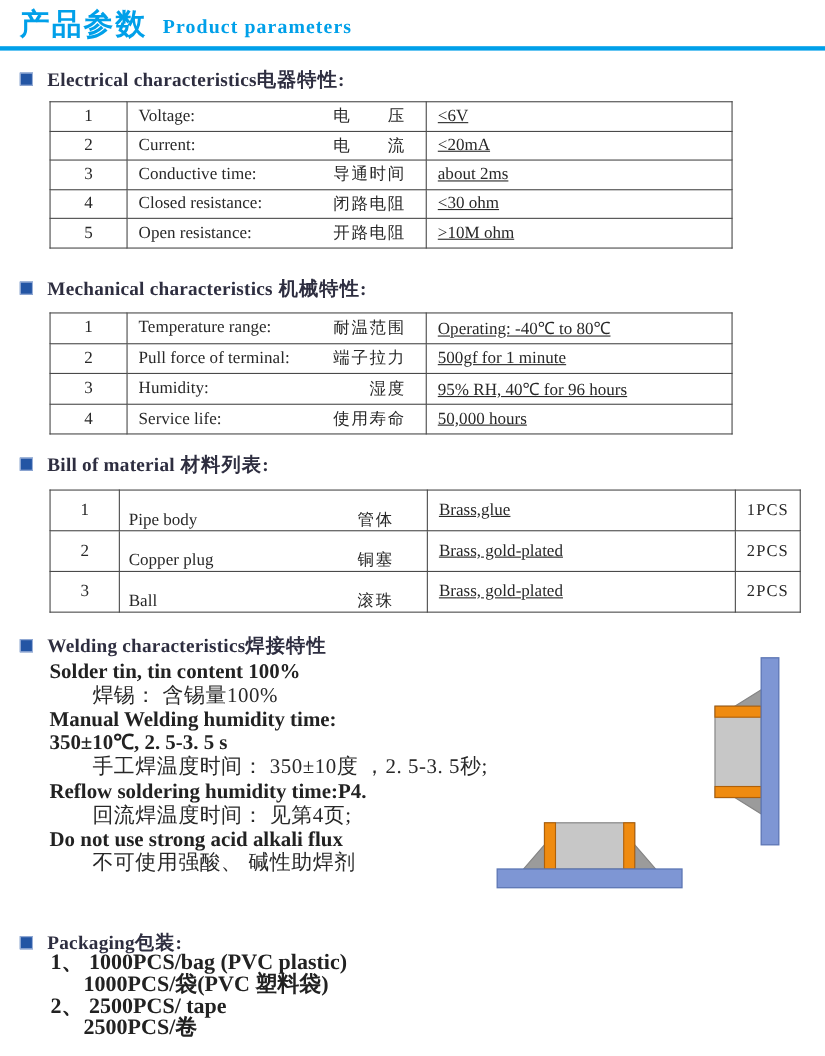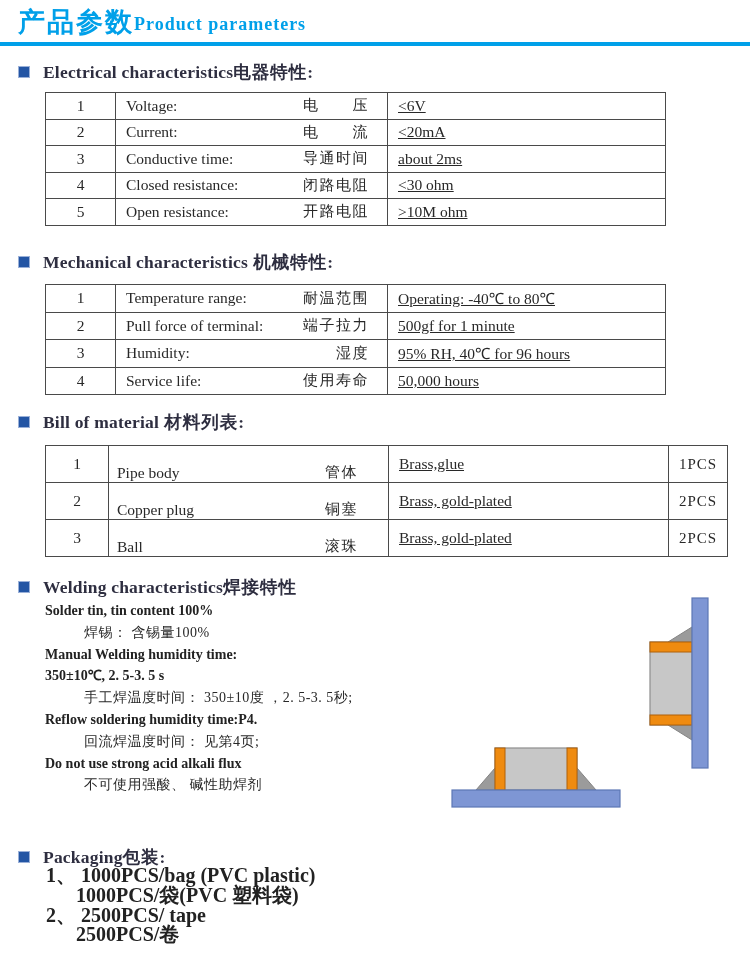--- a/index.html
+++ b/index.html
@@ -6,21 +6,21 @@
     --accent:#00a0e9; --bullet:#2355a4; --heading:#2e2e40;
     --text:#282828; --border:#4a4a4a;
   }
   *{margin:0;padding:0;box-sizing:border-box;}
   html,body{background:#ffffff;}
   .page{
     position:relative; width:750px; height:960px; background:#fff;
     font-family:"Liberation Serif", serif; color:var(--text); overflow:hidden;
   }
   
-  .header{position:absolute; left:18px; top:8px; display:flex; align-items:flex-end; justify-content:space-between;}
+  .header{position:absolute; left:18px; top:8px; display:flex; align-items:flex-end; gap:14px;justify-content:space-between;}
   .title-zh{font-family:"Liberation Sans", sans-serif; font-weight:bold; font-size:27px;
             color:var(--accent); letter-spacing:2px; line-height:1.1;}
   .title-en{font-family:Liberation Serif, serif; font-weight:bold; font-size:18px;
             color:var(--accent); letter-spacing:1px; padding-bottom:3px;}
   .header-rule{position:absolute; left:0; top:42px; width:750px; height:4px; background:var(--accent);}
   
   .sec{position:absolute; left:18px; display:flex; align-items:center;}
   .bullet{width:12px; height:12px; background:var(--bullet); border:1px solid #9ab0d8;
           display:inline-block; margin-right:13px; flex:0 0 auto;}
   .sec-title{font-weight:bold; font-size:17.5px; color:var(--heading); letter-spacing:.2px;}
@@ -33,21 +33,21 @@
   .t1 td{height:26.5px;} .t2 td{height:27.5px;} .t3 td{height:27px;}
   td.num{text-align:center;}
   td.namecell .inner{display:flex; justify-content:space-between; align-items:center;
                      padding:0 18px 0 10px;}
   .t3 td.namecell .inner{padding:0 30px 0 8px;margin-top:17px;}
   td .zhlbl{letter-spacing:1.5px; font-size:15px;}
   td.val{padding-left:10px;text-decoration:underline;}
   td.qty{text-align:center; font-family:"Liberation Serif", serif; letter-spacing:1px; font-size:15px;}
   
   .weld-lines{position:absolute; left:45px; top:600px; width:400px;
-              font-size:14px; line-height:21.8px;}
+              font-size:19px; line-height:21.8px;}
   .weld-lines .en{font-weight:bold; color:#222;}
   .weld-lines .zh{font-weight:normal; letter-spacing:.5px;margin-left:39px;}
   
   .diagram{position:absolute; left:440px; top:585px; width:300px; height:245px;}
   .d-board{stroke:#5d77b5; stroke-width:1.2;}
   .d-body{stroke:#8e8e8e; stroke-width:1.2;}
   .d-band{stroke:#b06008; stroke-width:1;}
   .d-fillet{stroke:#848484; stroke-width:1;}
   
   .pack-lines{position:absolute; left:46px; top:866px; font-size:20px; line-height:19.8px;

